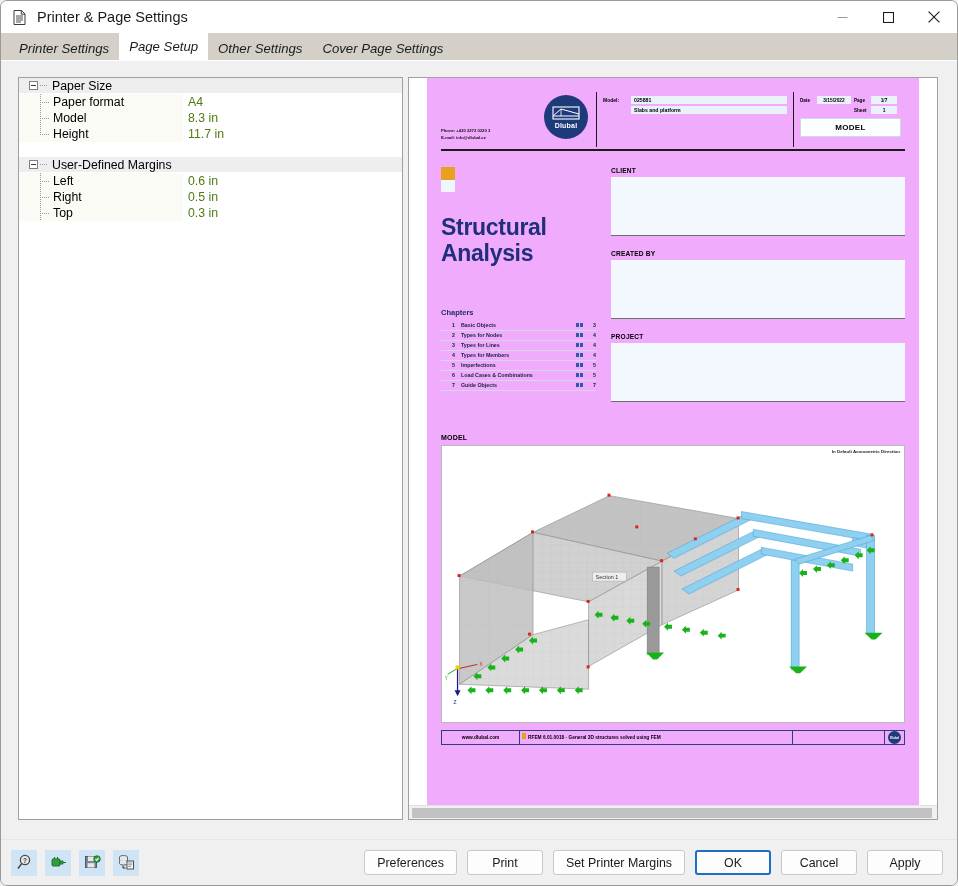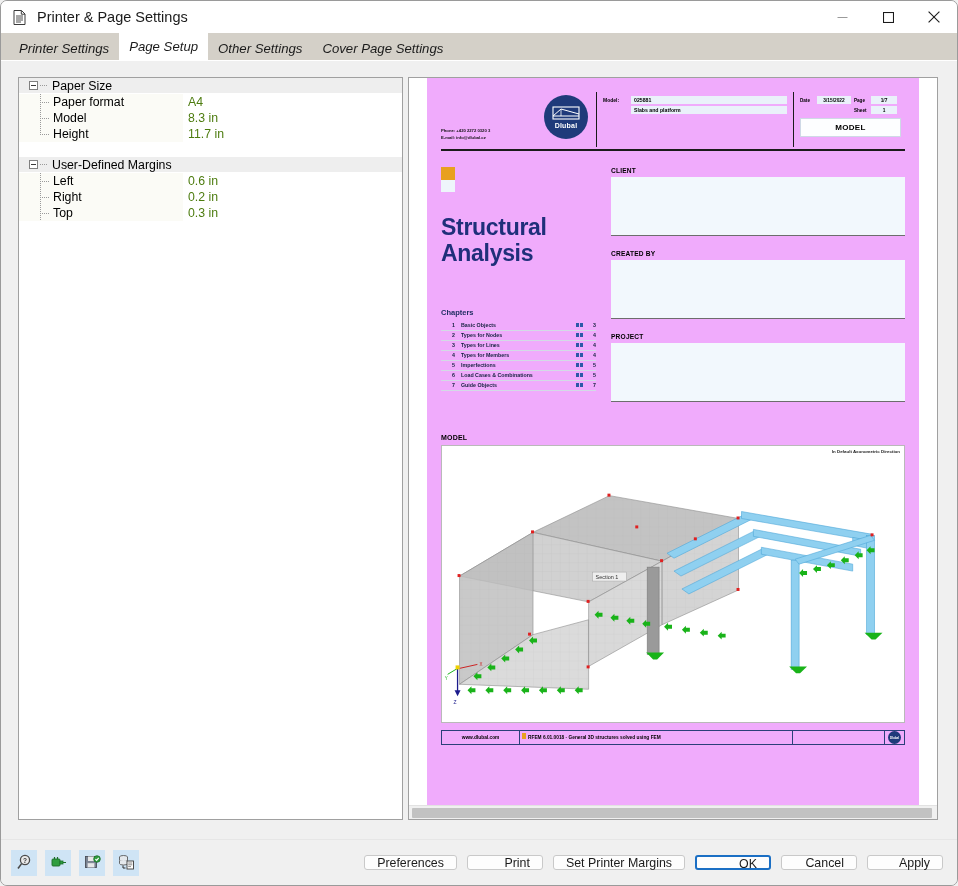--- a/index.html
+++ b/index.html
@@ -364,31 +364,30 @@
   .tool-icons { display: flex; gap: 8px; }
   .tool-btn {
     width: 26px; height: 26px;
     background: #cfe4f5;
     border: none;
     display: flex; align-items: center; justify-content: center;
     cursor: default; padding: 0;
   }
   .btn-group { margin-left: auto; display: flex; gap: 10px; align-items: center; }
   .btn {
-    height: 15px;
+    height: 25px;
     min-width: 76px;
     padding: 0 12px;
     font-size: 12.4px;
     font-family: "Liberation Sans", sans-serif;
     color: #1b1b1b;
     background: #fdfdfd;
     border: 1px solid #c9c9c9;
     border-radius: 3px;
     cursor: default;
-    text-align: right;
   }
   .btn.primary { border: 2px solid #1b6fc4; }
   .btn.wide { min-width: 104px; }
 </style>
 </head>
 <body>
 
 <div class="window">
 
   <div class="titlebar">
@@ -474,21 +473,21 @@
         <div class="row">
           <span class="tick"></span>
           <span class="elbow"></span>
           <span class="row-label">Left</span>
           <span class="row-value">0.6 in</span>
         </div>
         <div class="row">
           <span class="tick"></span>
           <span class="elbow"></span>
           <span class="row-label">Right</span>
-          <span class="row-value">0.2 in</span>
+          <span class="row-value">0.5 in</span>
         </div>
         <div class="row">
           <span class="tick"></span>
           <span class="elbow"></span>
           <span class="row-label">Top</span>
           <span class="row-value">0.3 in</span>
         </div>
 
       </div>
     </div>

